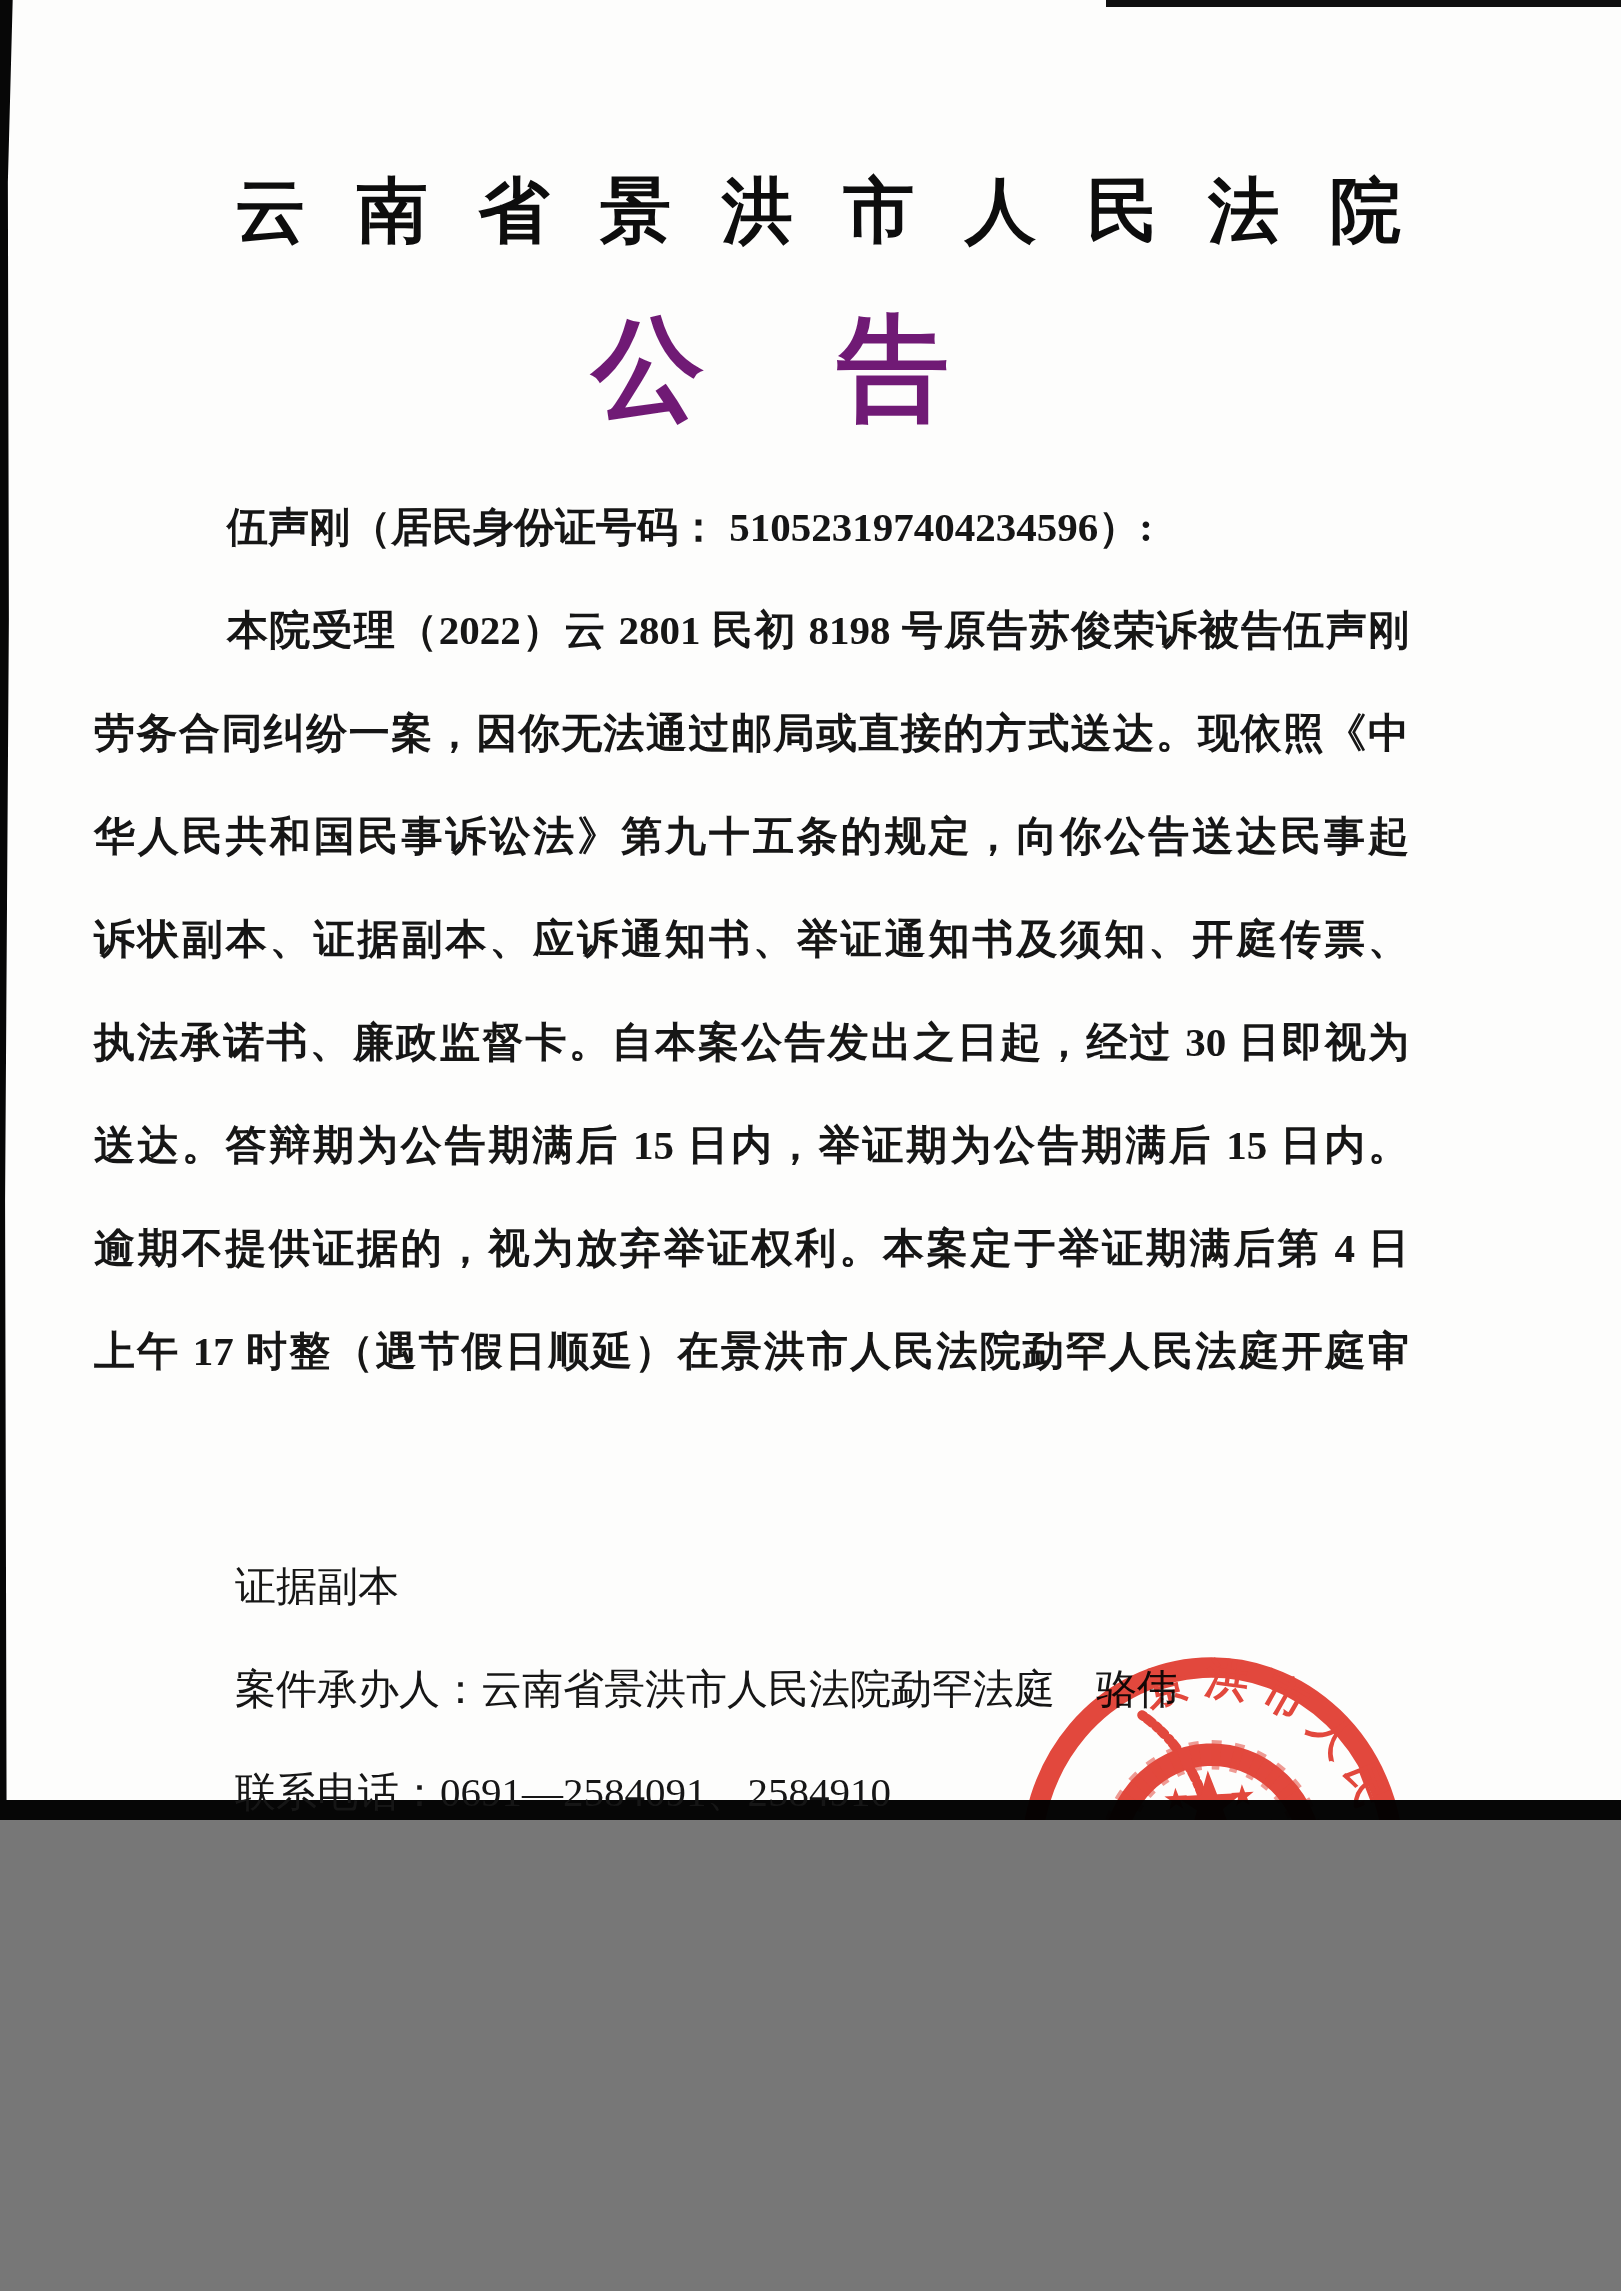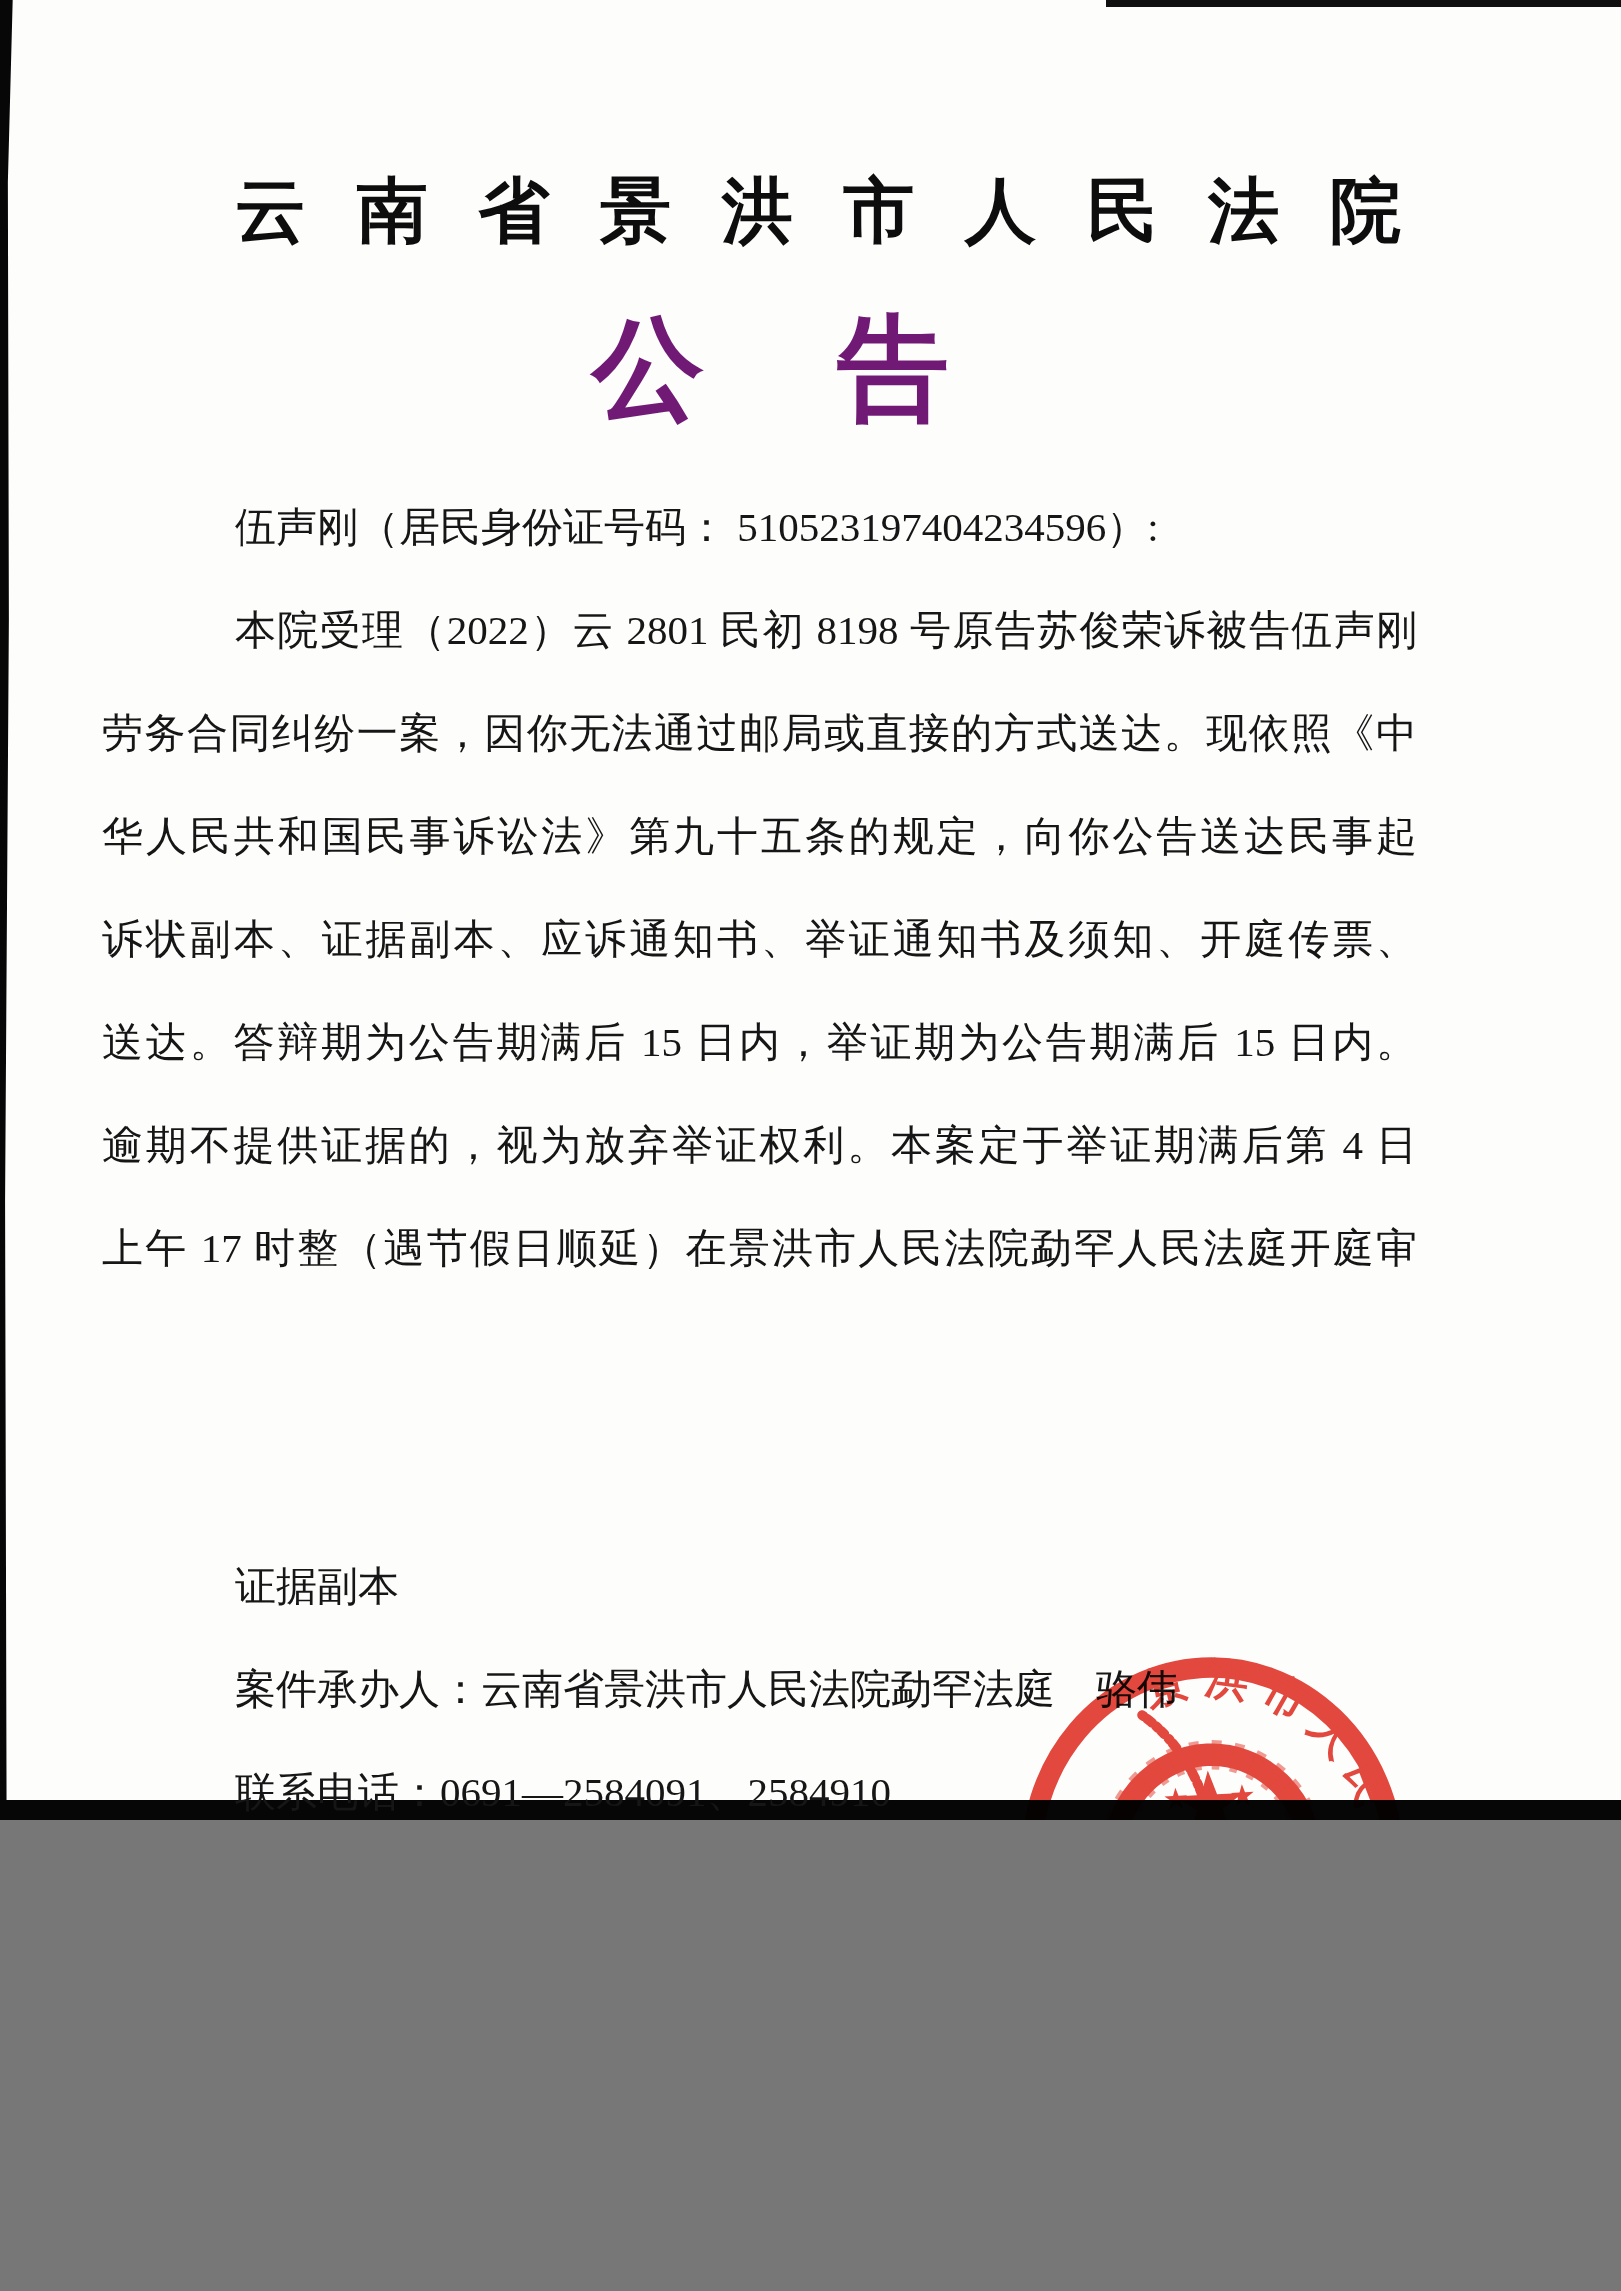--- a/index.html
+++ b/index.html
@@ -32,21 +32,21 @@
     white-space:nowrap;color:#0d0d0d;
   }
   .title-notice{
     position:absolute;left:592px;top:286px;width:357px;
     font-size:112px;font-weight:bold;line-height:167px;
     text-align:justify;text-align-last:justify;
     white-space:nowrap;color:#701a75;
   }
   
   .body-block{
-    position:absolute;left:102px;top:476px;width:1315px;
+    position:absolute;left:94px;top:476px;width:1315px;font-weight:bold;
   }
   .line{
     height:103px;line-height:103px;font-size:41px;
     white-space:nowrap;color:#161616;
   }
   .line.j{text-align:justify;text-align-last:justify;}
   .line.ind{text-indent:133px;}
   
   .footer-block{
     position:absolute;left:102px;top:1535px;width:1315px;
@@ -85,20 +85,21 @@
 
   <div class="title-court">云南省景洪市人民法院</div>
   <div class="title-notice">公告</div>
 
   <div class="body-block">
     <div class="line ind">伍声刚（居民身份证号码： 510523197404234596）:</div>
     <div class="line ind j">本院受理（2022）云 2801 民初 8198 号原告苏俊荣诉被告伍声刚</div>
     <div class="line j">劳务合同纠纷一案，因你无法通过邮局或直接的方式送达。现依照《中</div>
     <div class="line j">华人民共和国民事诉讼法》第九十五条的规定，向你公告送达民事起</div>
     <div class="line j">诉状副本、证据副本、应诉通知书、举证通知书及须知、开庭传票、</div>
+    <div class="line j">执法承诺书、廉政监督卡。自本案公告发出之日起，经过 30 日即视为</div>
     <div class="line j">送达。答辩期为公告期满后 15 日内，举证期为公告期满后 15 日内。</div>
     <div class="line j">逾期不提供证据的，视为放弃举证权利。本案定于举证期满后第 4 日</div>
     <div class="line j">上午 17 时整（遇节假日顺延）在景洪市人民法院勐罕人民法庭开庭审</div>
   </div>
 
   <div class="footer-block">
     <div class="line">证据副本</div>
     <div class="line">案件承办人：云南省景洪市人民法院勐罕法庭　骆伟</div>
     <div class="line">联系电话：0691—2584091、2584910</div>
   </div>

